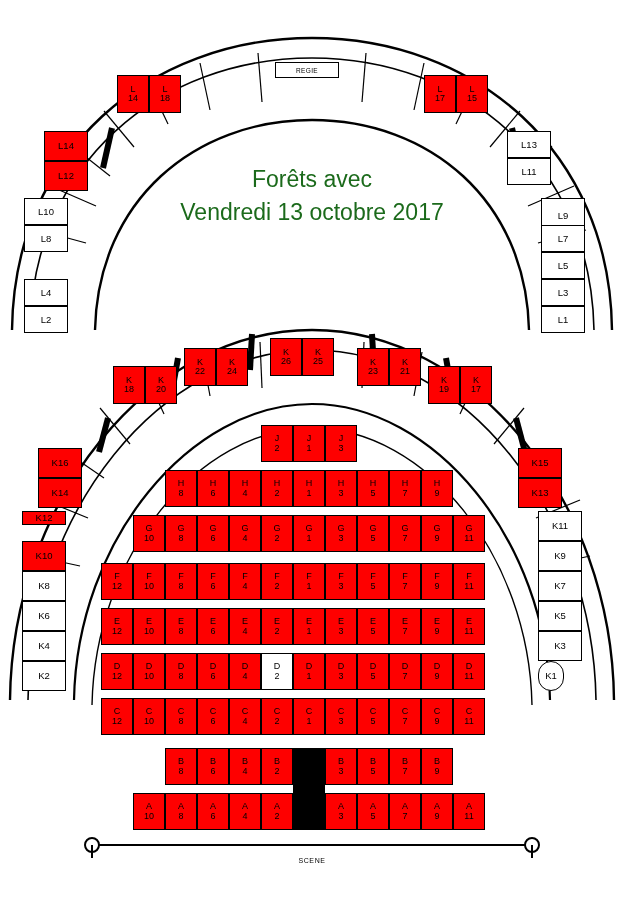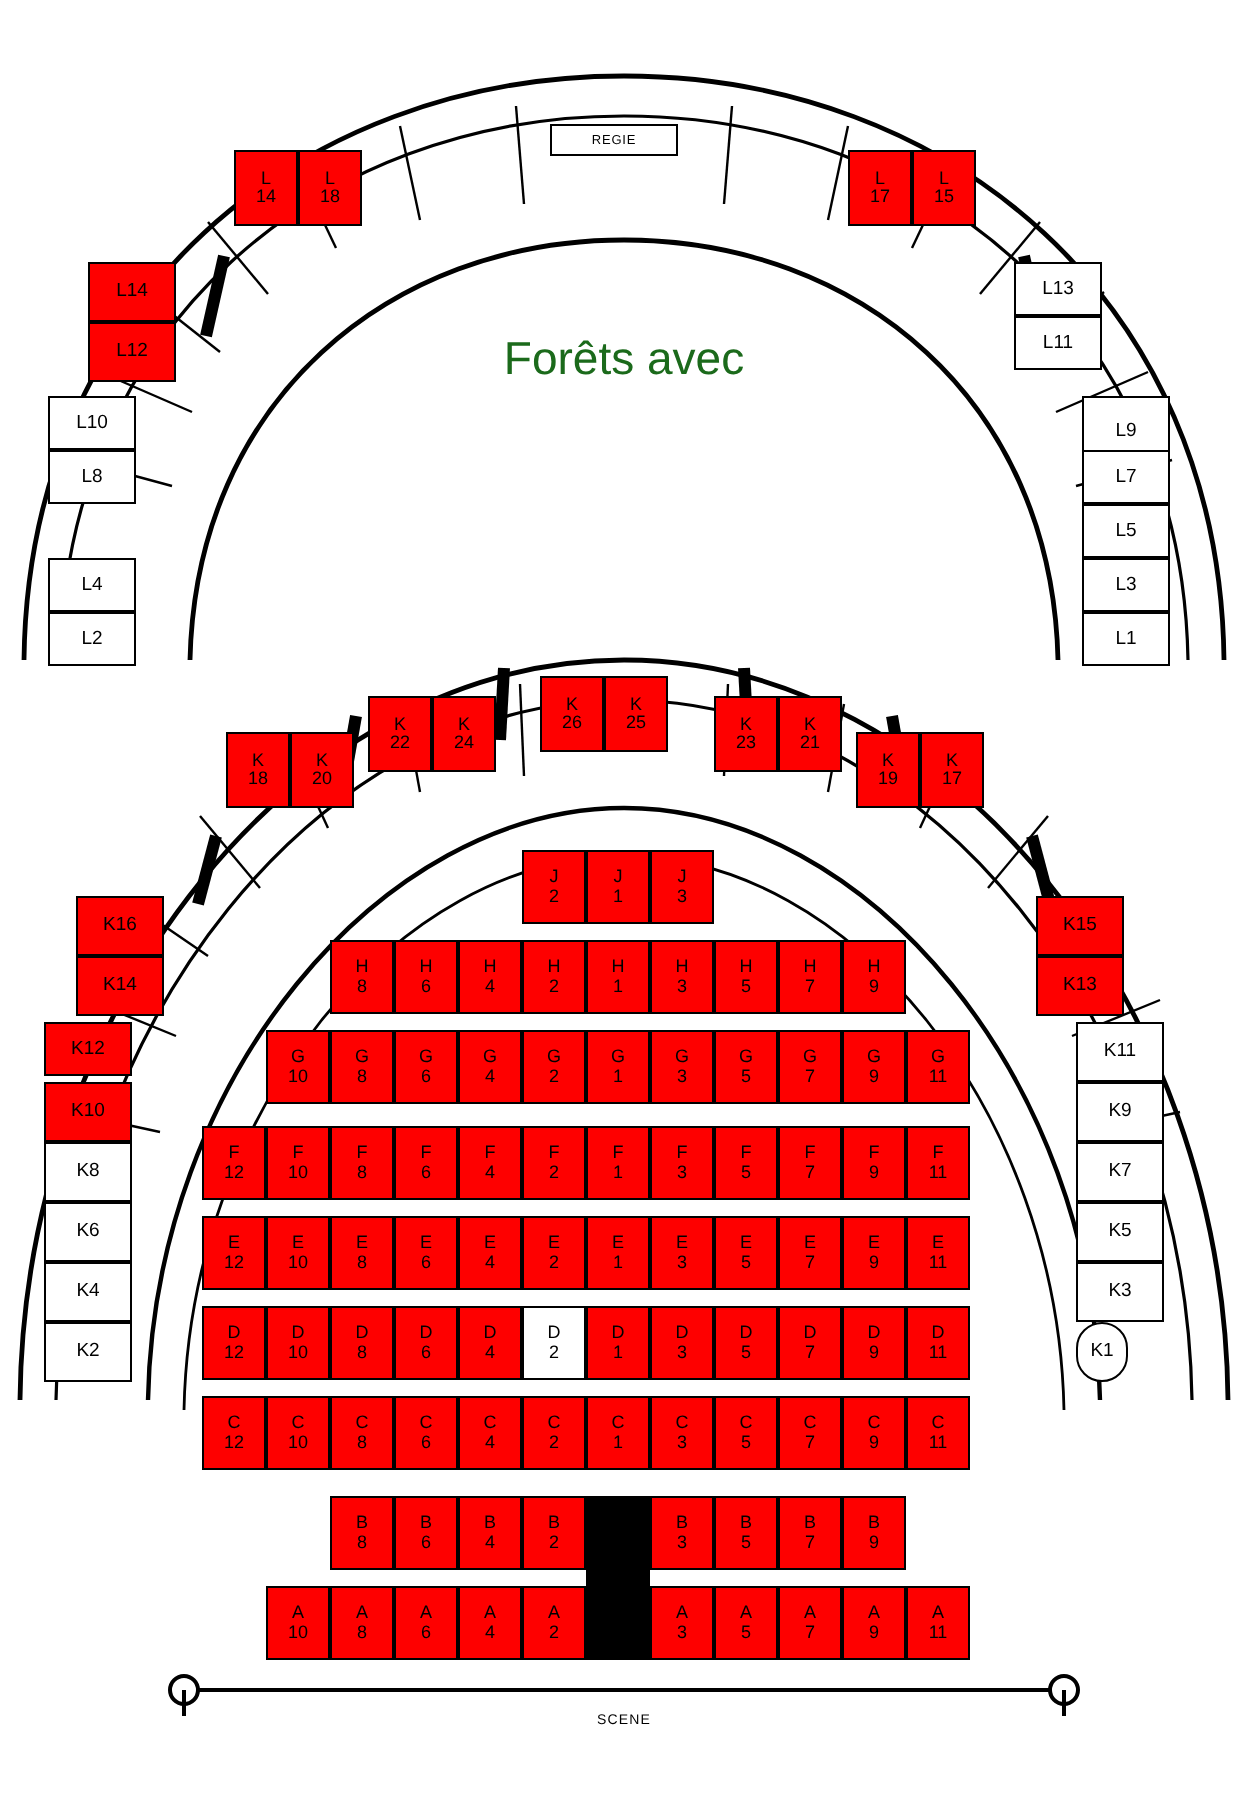--- a/index.html
+++ b/index.html
@@ -89,20 +89,21 @@
     <line x1="92" y1="845" x2="92" y2="858" stroke="#000" stroke-width="2"></line>
     <line x1="532" y1="845" x2="532" y2="858" stroke="#000" stroke-width="2"></line>
   </svg>
 
   <div class="regie" style="left:275px;top:62px;width:62px;height:14px;">
     <span>REGIE</span>
   </div>
 
   <div class="title" style="left:152px;top:163px;width:320px;">
     <div>Forêts avec</div>
+    <div>Vendredi 13 octobre 2017</div>
   </div>
 
   <div class="darkblock" style="left:293px;top:748px;width:32px;height:82px;"></div>
 
   <div class="scene-label" style="left:0;top:857px;">
     <span>SCENE</span>
   </div>
 
 <div class="seat red" style="left: 117px; top: 75px; width: 32px; height: 38px;">
       <span class="r">L</span>
@@ -201,21 +202,21 @@
     <div class="seat red" style="left: 460px; top: 366px; width: 32px; height: 38px;">
       <span class="r">K</span>
       <span class="n">17</span>
     </div>
     <div class="seat red one-line" style="left: 38px; top: 448px; width: 44px; height: 30px;">
       <span class="r">K16</span>
     </div>
     <div class="seat red one-line" style="left: 38px; top: 478px; width: 44px; height: 30px;">
       <span class="r">K14</span>
     </div>
-    <div class="seat red one-line" style="left: 22px; top: 511px; width: 44px; height: 27px;">
+    <div class="seat red one-line" style="left: 22px; top: 511px; width: 44px; height: 14px;">
       <span class="r">K12</span>
     </div>
     <div class="seat red one-line" style="left: 22px; top: 541px; width: 44px; height: 30px;">
       <span class="r">K10</span>
     </div>
     <div class="seat one-line" style="left: 22px; top: 571px; width: 44px; height: 30px;">
       <span class="r">K8</span>
     </div>
     <div class="seat one-line" style="left: 22px; top: 601px; width: 44px; height: 30px;">
       <span class="r">K6</span>

